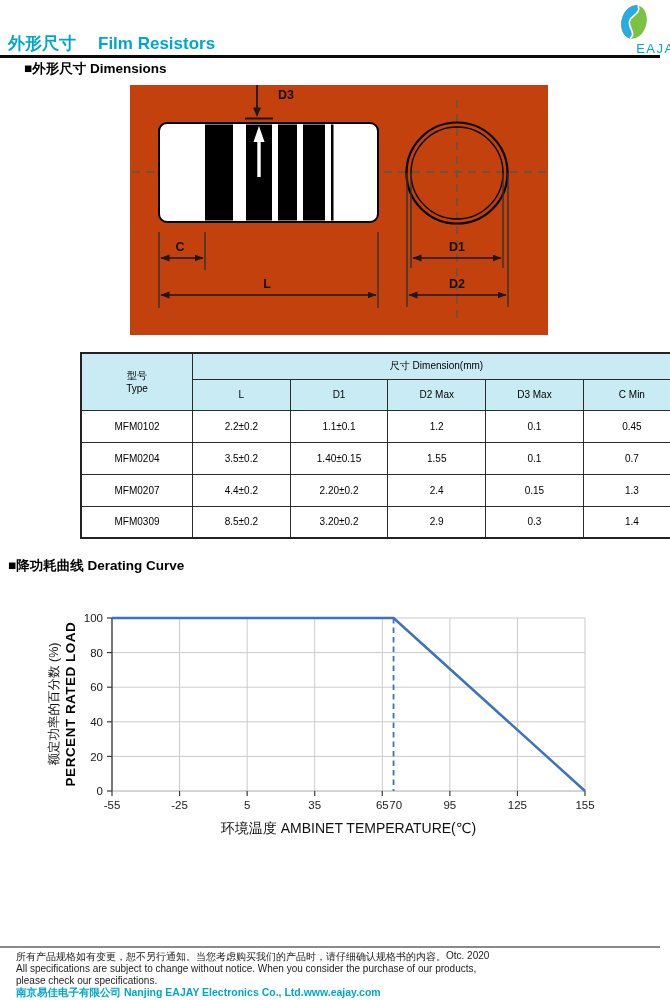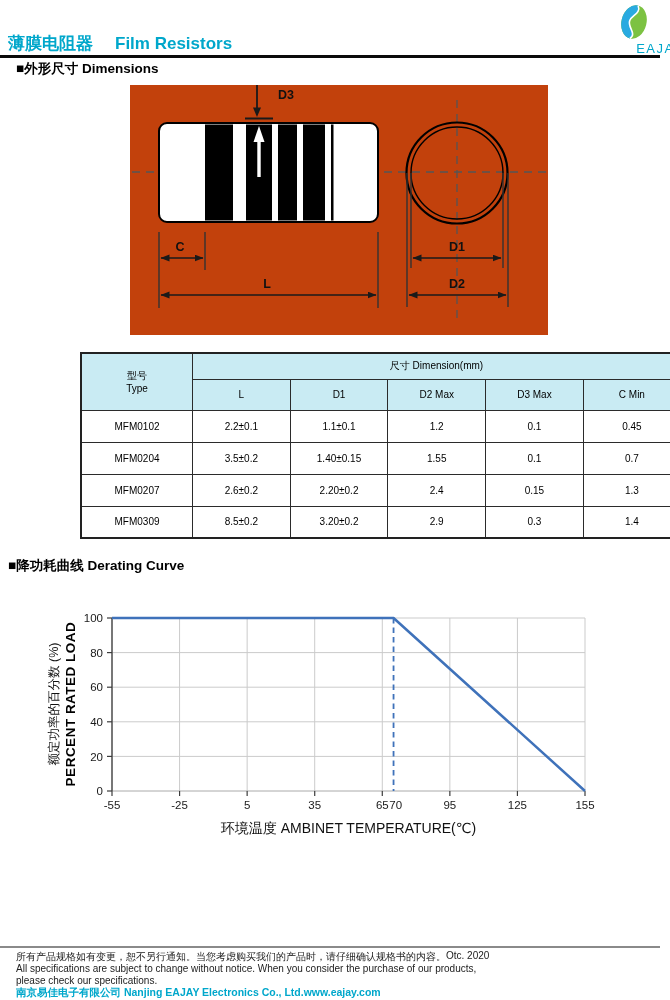--- a/index.html
+++ b/index.html
@@ -8,21 +8,21 @@
   .abs{position:absolute;}
 
   
   .doc-title{left:8px;top:32px;font-size:17px;font-weight:bold;color:#00a7cb;white-space:nowrap;}
   .doc-title .en{margin-left:22px;text-align:right;}
   .logo-box{left:612px;top:3px;width:44px;height:38px;}
   .logo-text{left:602px;top:41px;width:60px;text-align:center;font-size:13px;letter-spacing:1.5px;color:#00a7cb;margin-left:28px;}
   .title-rule{left:0;top:55px;width:660px;height:2.5px;background:#0a0a0a;}
 
   .section-heading{font-size:13.5px;font-weight:bold;color:#000;white-space:nowrap;}
-  .sec1{left:16px;top:60px;}
+  .sec1{left:24px;top:60px;}
   .sec2{left:8px;top:557px;}
 
   
   .diagram{left:130px;top:85px;width:418px;height:250px;background:#c2410c;}
 
   
   table.spec{left:35px;top:352px;width:602px;border-collapse:collapse;table-layout:fixed;
              font-size:10px;text-align:center;color:#000;margin-left:45px;}
   table.spec td,table.spec th{border:1px solid #2b2b2b;padding:0;font-weight:normal;}
   table.spec{border:2px solid #222;}
@@ -46,21 +46,21 @@
   .f2{top:963px;}
   .f3{top:975px;}
   .f4{top:986px;font-size:10.5px;font-weight:bold;color:#00a7cb;}
 </style>
 </head>
 <body>
 
 <div class="page">
 
   <div class="abs doc-title">
-    <span>薄膜电阻器</span><span class="en">Film Resistors</span>
+    <span>外形尺寸</span><span class="en">Film Resistors</span>
   </div>
 
   <div class="abs logo-box">
     <svg width="44" height="38" viewBox="0 0 44 38">
       <g transform="rotate(14 22 19)">
         <ellipse cx="22" cy="19" rx="12.5" ry="17" fill="#7cc242"></ellipse>
         <path d="M22 2 A12.5 17 0 0 0 22 36 C28 29.5 16.5 25.5 17.5 18.5 C18.3 12.5 27 9 22 2 Z" fill="#29aae1"></path>
         <path d="M22 2 C27 9 18.3 12.5 17.5 18.5 C16.5 25.5 28 29.5 22 36" stroke="#ffffff" stroke-width="1.6" fill="none"></path>
       </g>
     </svg>
@@ -138,37 +138,37 @@
     </tr>
     <tr class="hdr h2">
       <td style="width:99px;">L</td>
       <td style="width:99px;">D1</td>
       <td style="width:98px;">D2 Max</td>
       <td style="width:98px;">D3 Max</td>
       <td style="width:98px;">C Min</td>
     </tr>
     <tr class="dr">
       <td>MFM0102</td>
-      <td>2.2±0.1</td>
+      <td>2.2±0.2</td>
       <td>1.1±0.1</td>
       <td>1.2</td>
       <td>0.1</td>
       <td>0.45</td>
     </tr>
     <tr class="dr">
       <td>MFM0204</td>
       <td>3.5±0.2</td>
       <td>1.40±0.15</td>
       <td>1.55</td>
       <td>0.1</td>
       <td>0.7</td>
     </tr>
     <tr class="dr">
       <td>MFM0207</td>
-      <td>2.6±0.2</td>
+      <td>4.4±0.2</td>
       <td>2.20±0.2</td>
       <td>2.4</td>
       <td>0.15</td>
       <td>1.3</td>
     </tr>
     <tr class="dr">
       <td>MFM0309</td>
       <td>8.5±0.2</td>
       <td>3.20±0.2</td>
       <td>2.9</td>

